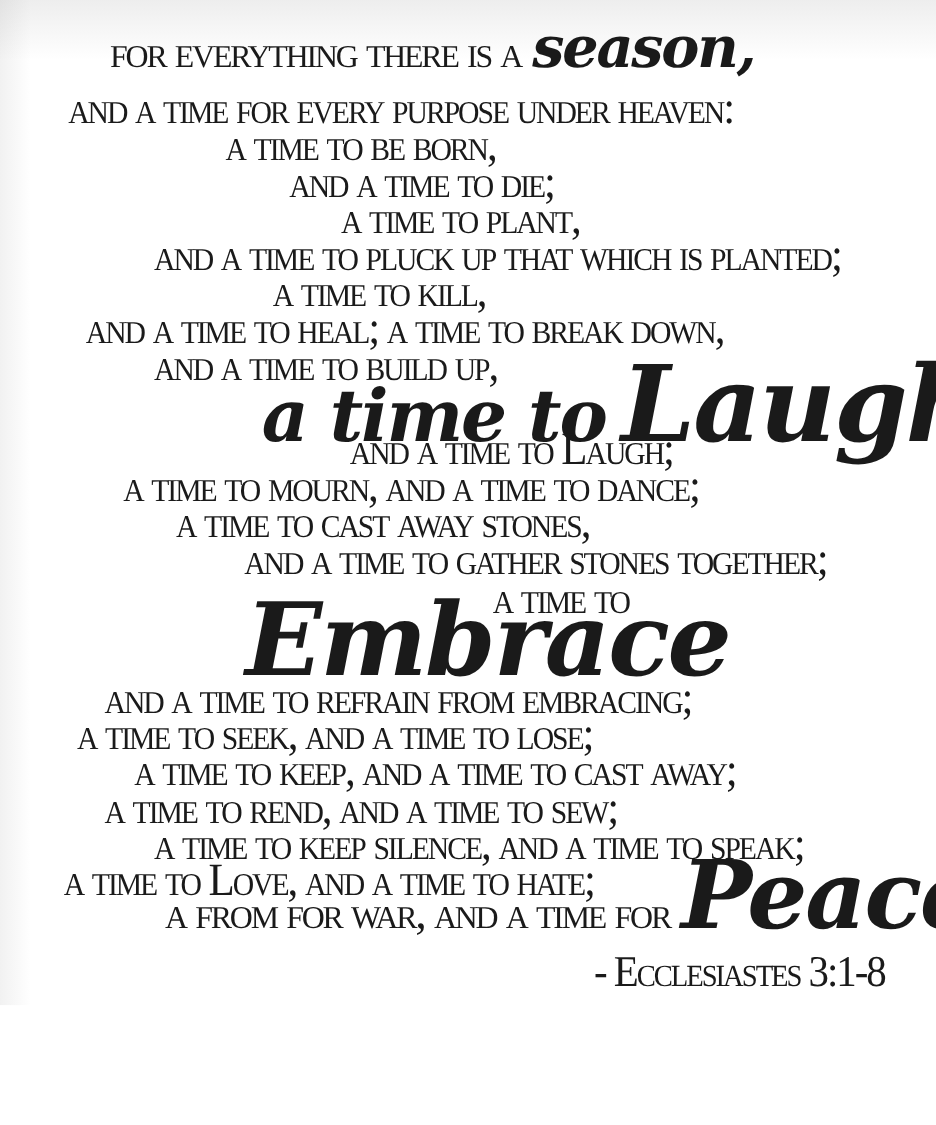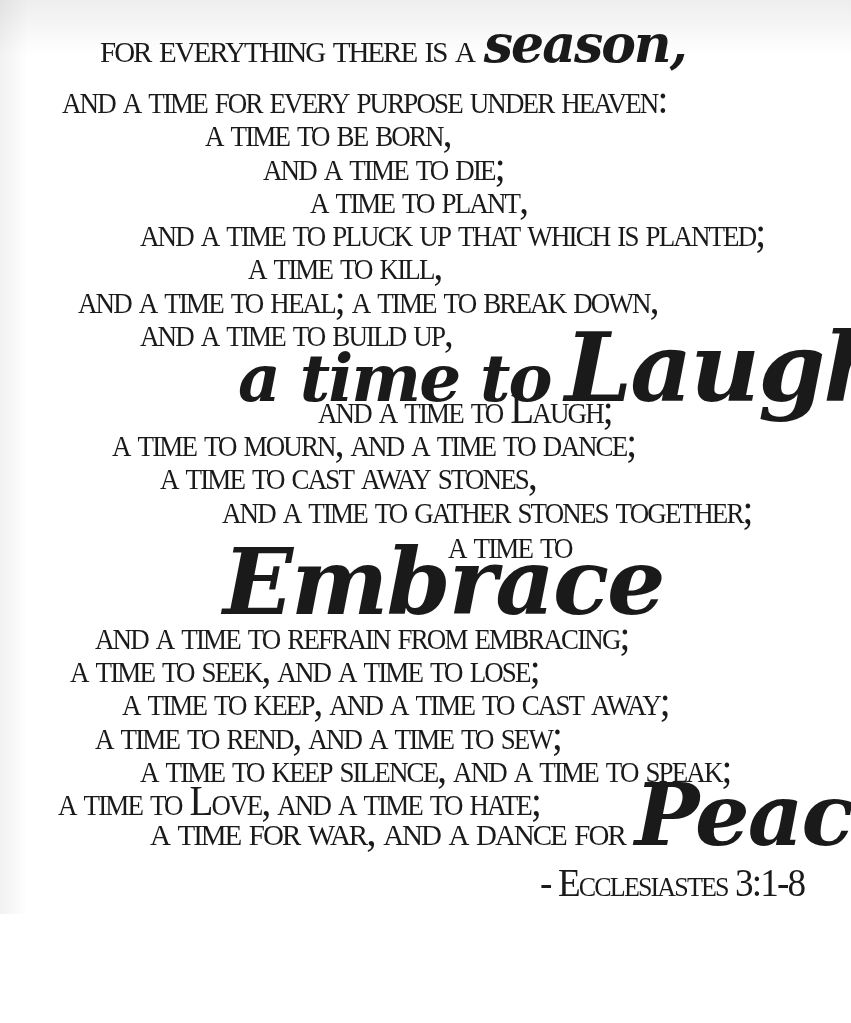--- a/index.html
+++ b/index.html
@@ -115,19 +115,19 @@
   <div class="line script script-embrace l15b">Embrace</div>
 
   <div class="line caps l16">and a time to refrain from embracing;</div>
   <div class="line caps l17">a time to seek, and a time to lose;</div>
   <div class="line caps l18">a time to keep, and a time to cast away;</div>
   <div class="line caps l19">a time to rend, and a time to sew;</div>
   <div class="line caps l20">a time to keep silence, and a time to speak;</div>
   <div class="line caps l21">a time to Love, and a time to hate;</div>
 
   <div class="line mixed l22">
-    <span class="serif">a time for war, and a dance for</span>
+    <span class="serif">a from for war, and a time for</span>
     <span class="script script-peace">Peace</span>
   </div>
 
   <div class="line caps l23">- Ecclesiastes 3:1-8</div>
 
 </div>
 
 </body></html>

